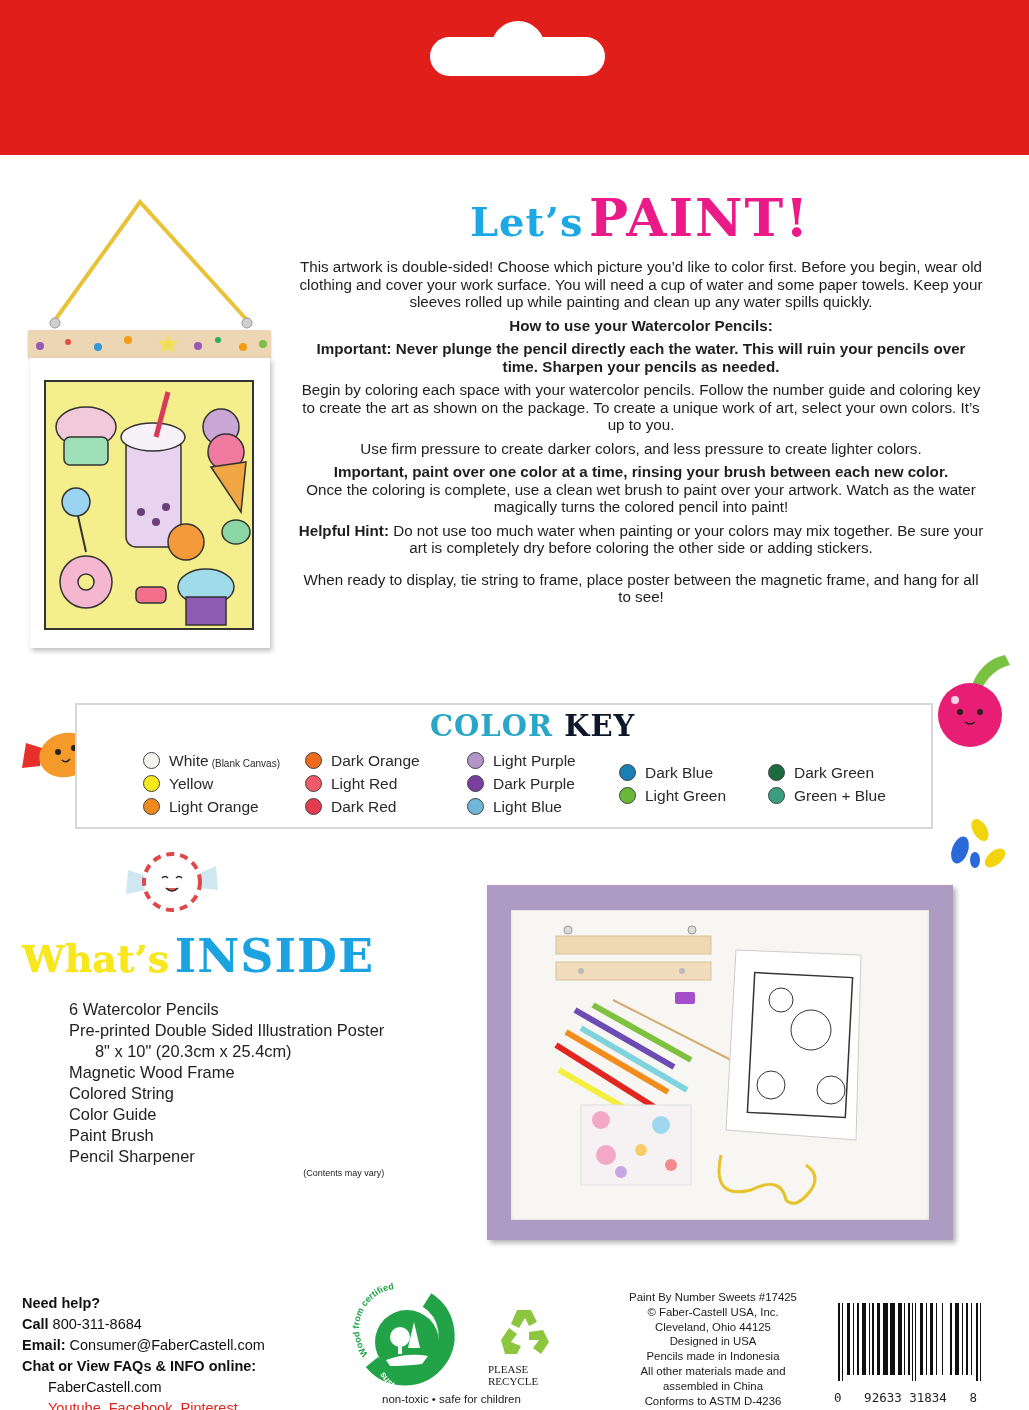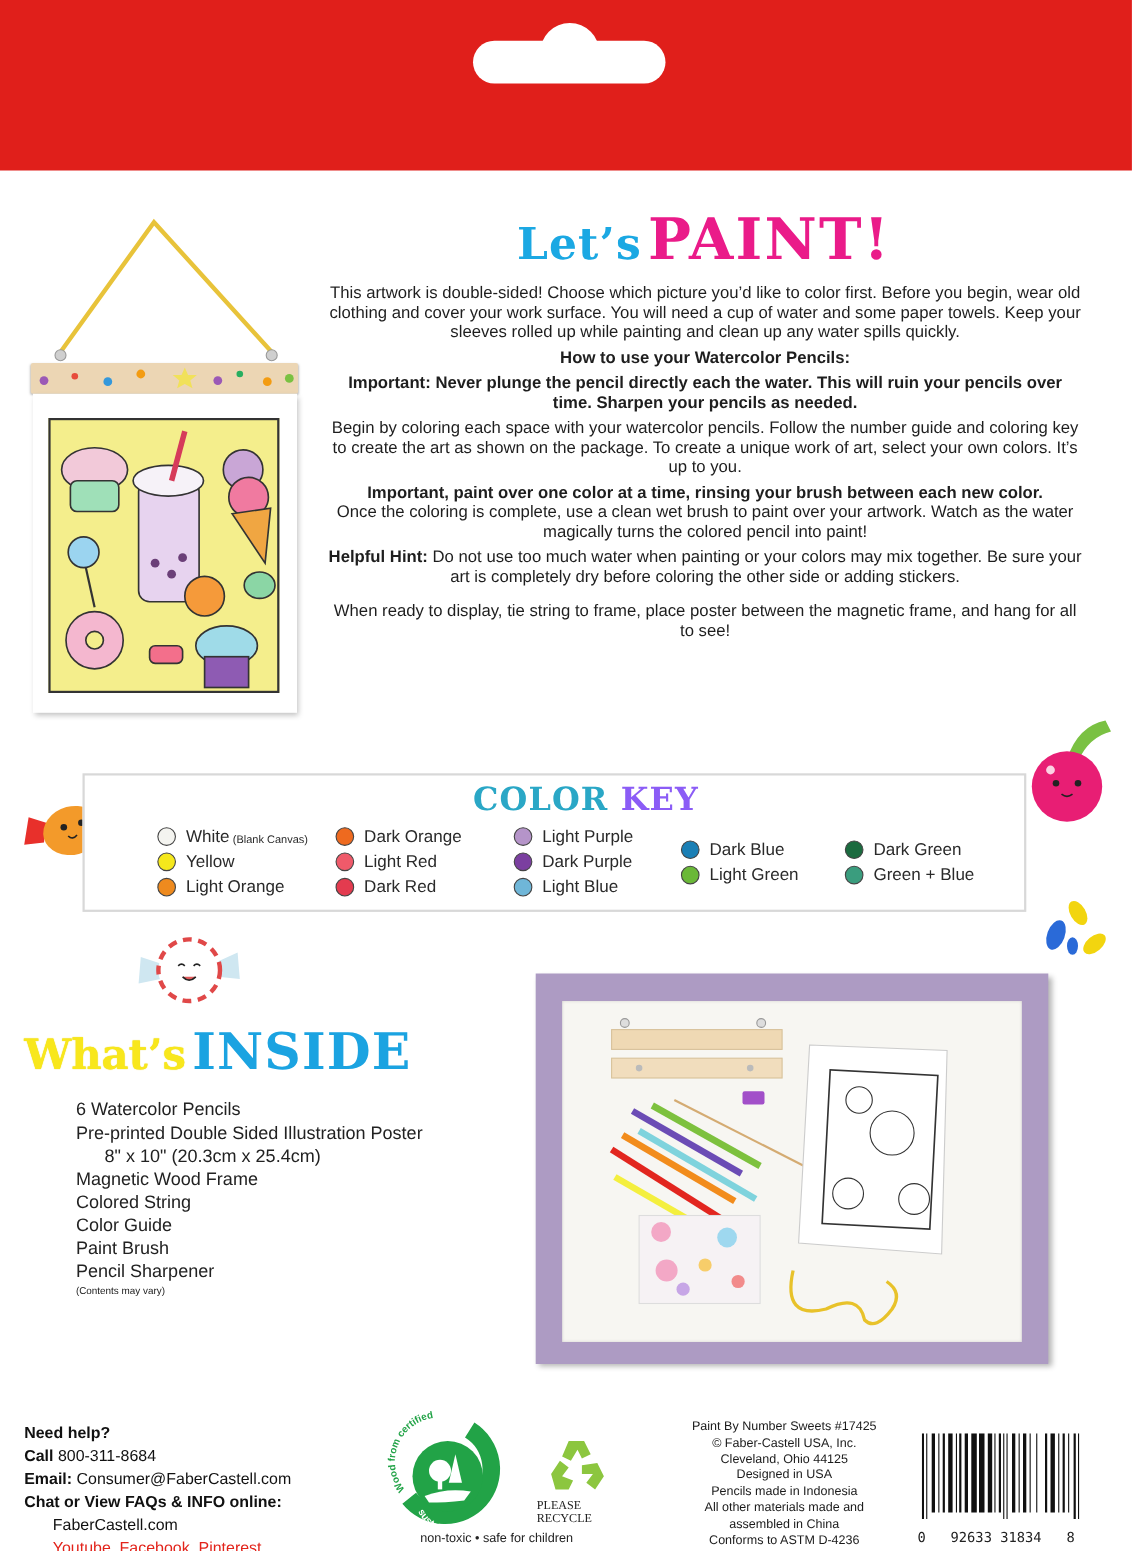--- a/index.html
+++ b/index.html
@@ -26,39 +26,39 @@
 
   .instructions { position: absolute; left: 298px; top: 258px; width: 686px; text-align: center; font-size: 15.2px; line-height: 17.5px; color: #1e1e1e; }
   .instructions p { margin-bottom: 6px; }
   .instructions .bold { font-weight: bold; }
   .instructions .gap { margin-top: 14px; }
 
   
   .key-box { position: absolute; left: 75px; top: 703px; width: 858px; height: 126px; border: 2px solid #d8d8d8; background: #fff; }
   .key-title { position: absolute; left: 353px; top: 4px; font-family: "DejaVu Serif", serif; font-weight: bold; font-size: 29px; letter-spacing: 1px; }
   .key-title .c1 { color: #2aa7c6; }
-  .key-title .c2 { color: #8b5cf6; }
+  .key-title .c2 { color: #0f172a; }
   .key-col { position: absolute; }
   .key-item { display: flex; align-items: center; height: 23px; font-size: 15.5px; color: #2a2a2a; white-space: nowrap; }
   .swatch { width: 17px; height: 17px; border-radius: 50%; border: 1px solid #444; margin-right: 9px; flex: none; }
   .key-item .note { font-size: 10px; margin-left: 3px; margin-top: 6px; }
 
   
   .candy-left { position: absolute; left: 18px; top: 718px; width: 96px; height: 70px; }
   .cherry { position: absolute; left: 930px; top: 650px; width: 90px; height: 110px; }
   .jelly { position: absolute; left: 940px; top: 810px; width: 89px; height: 60px; }
   .mint { position: absolute; left: 118px; top: 840px; width: 108px; height: 80px; }
 
   
   .title-inside { position: absolute; left: 22px; top: 933px; font-family: "DejaVu Serif", serif; font-weight: bold; line-height: 1; white-space: nowrap; }
   .title-inside .t1 { color: #f8e71c; font-size: 38px; text-shadow: 0 0 1px #e8d300; }
   .title-inside .t2 { color: #1ba3e1; font-size: 46px; letter-spacing: 1px; }
   .inside-list { position: absolute; left: 69px; top: 999px; font-size: 16.4px; line-height: 21px; color: #222; }
   .inside-list .indent { padding-left: 26px; }
-  .inside-list .small { font-size: 9px; line-height: 13px; }
+  .inside-list .small { font-size: 9px; line-height: 13px; text-align: right; }
 
   
   .photo-frame { position: absolute; left: 487px; top: 885px; width: 466px; height: 355px; background: #ad9bc3; box-shadow: 3px 3px 5px rgba(0,0,0,.3); }
   .photo-inner { position: absolute; left: 24px; top: 25px; width: 418px; height: 310px; background: #f7f6f2; box-shadow: inset 0 0 3px rgba(0,0,0,.15); overflow: hidden; }
 
   
   .help { position: absolute; left: 22px; top: 1293px; font-size: 14.5px; line-height: 21px; color: #111; }
   .help b { font-weight: bold; }
   .help .indent { padding-left: 26px; }
   .help .red { color: #e2231a; }
@@ -138,20 +138,21 @@
 <div class="title-paint">
   <span class="t1">Let’s</span>
   <span class="t2">PAINT!</span>
 </div>
 
 <div class="instructions">
   <p>This artwork is double-sided! Choose which picture you’d like to color first. Before you begin, wear old clothing and cover your work surface. You will need a cup of water and some paper towels. Keep your sleeves rolled up while painting and clean up any water spills quickly.</p>
   <p class="bold">How to use your Watercolor Pencils:</p>
   <p class="bold">Important: Never plunge the pencil directly each the water. This will ruin your pencils over time.  Sharpen your pencils as needed.</p>
   <p>Begin by coloring each space with your watercolor pencils. Follow the number guide and coloring key to create the art as shown on the package. To create a unique work of art, select your own colors. It’s up to you.</p>
+  <p>Use firm pressure to create darker colors, and less pressure to create lighter colors.</p>
   <p style="margin-bottom:0" class="bold">Important, paint over one color at a time, rinsing your brush between each new color.</p>
   <p>Once the coloring is complete, use a clean wet brush to paint over your artwork. Watch as the water magically turns the colored pencil into paint!</p>
   <p><b>Helpful Hint:</b><span> Do not use too much water when painting or your colors may mix together. Be sure your art is completely dry before coloring the other side or adding stickers.</span></p>
   <p class="gap">When ready to display, tie string to frame, place poster between the magnetic frame, and hang for all to see!</p>
 </div>
 
 <svg class="candy-left" viewBox="0 0 96 70">
   <polygon points="8,25 24,30 22,48 4,50" fill="#e8302b"></polygon>
   <polygon points="88,20 72,28 74,45 92,44" fill="#e8302b"></polygon>
   <ellipse cx="48" cy="37" rx="27" ry="22" fill="#f39a2a" transform="rotate(-15 48 37)"></ellipse>

